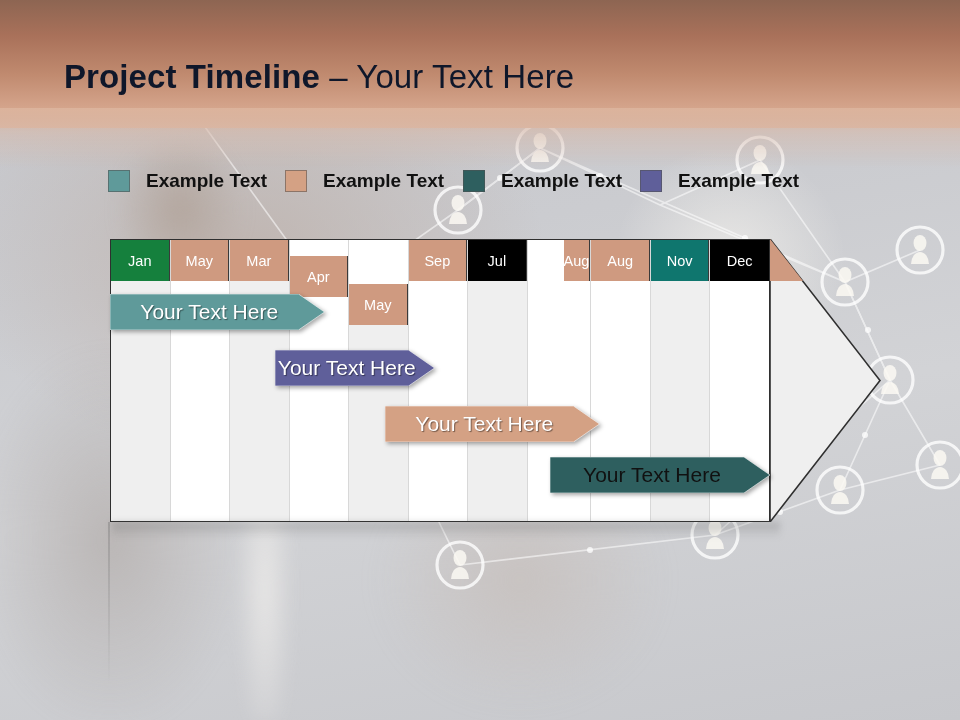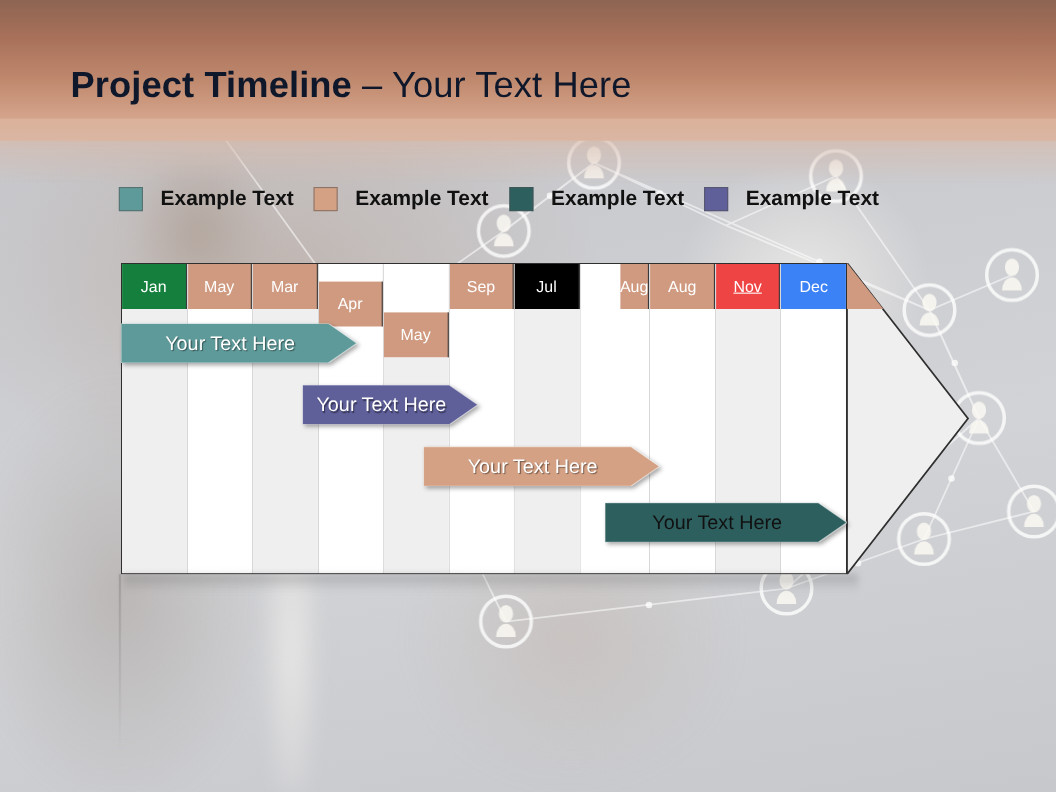--- a/index.html
+++ b/index.html
@@ -184,21 +184,21 @@
     inset: 0;
   }
   .bar-shape svg { display: block; width: 100%; height: 100%; }
   .bar-label {
     position: relative;
     z-index: 2;
     width: 100%;
     text-align: center;
     padding-right: 16px;
     box-sizing: border-box;
-    font-size: 18px;
+    font-size: 21px;
     white-space: nowrap;
   }
   .bar-label.light { color: #ffffff; text-shadow: 1px 1px 1px rgba(0,0,0,0.45); }
   .bar-label.dark  { color: #111111; }
 
   
   .chart-shadow {
     position: absolute;
     left: 112px;
     top: 522px;
@@ -333,25 +333,25 @@
         </div>
       <div class="col plain">
           <div class="col-head" style="background: rgb(207, 154, 128); margin-left: 36px;">Aug</div>
           <div class="col-body"></div>
         </div>
       <div class="col plain">
           <div class="col-head" style="background: rgb(207, 154, 128);">Aug</div>
           <div class="col-body"></div>
         </div>
       <div class="col shade">
-          <div class="col-head" style="background: #ef4444; text-decoration: underline;">Nov</div>
-          <div class="col-body"></div>
-        </div>
-      <div class="col plain">
-          <div class="col-head" style="background: #3b82f6;">Dec</div>
+          <div class="col-head" style="background: #0f766e;">Nov</div>
+          <div class="col-body"></div>
+        </div>
+      <div class="col plain">
+          <div class="col-head" style="background: #000000;">Dec</div>
           <div class="col-body"></div>
         </div>
     </div>
   </div>
 
   <div class="bar" id="bar0" style="left: 110px; top: 294px; width: 214.5px; height: 36px;">
     <div class="bar-shape">
         <svg viewBox="0 0 214.5 36" preserveAspectRatio="none">
           <polygon points="0,0 188.5,0 214.5,18 188.5,36 0,36" fill="#5f9a9a" stroke="rgba(255,255,255,0.55)" stroke-width="1"></polygon>
         </svg>

